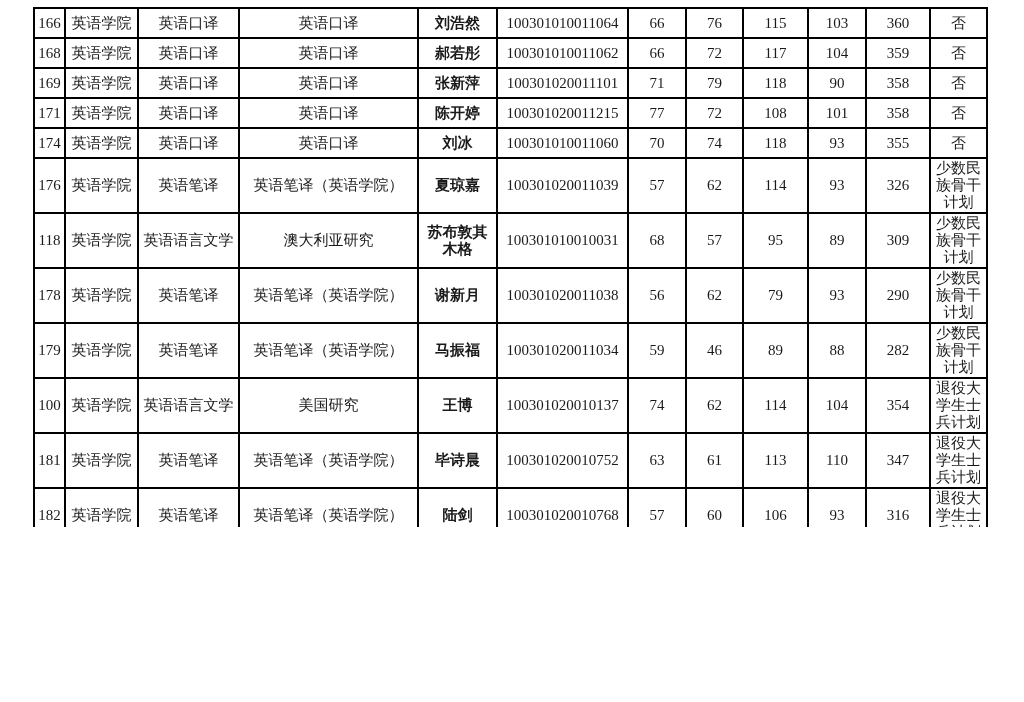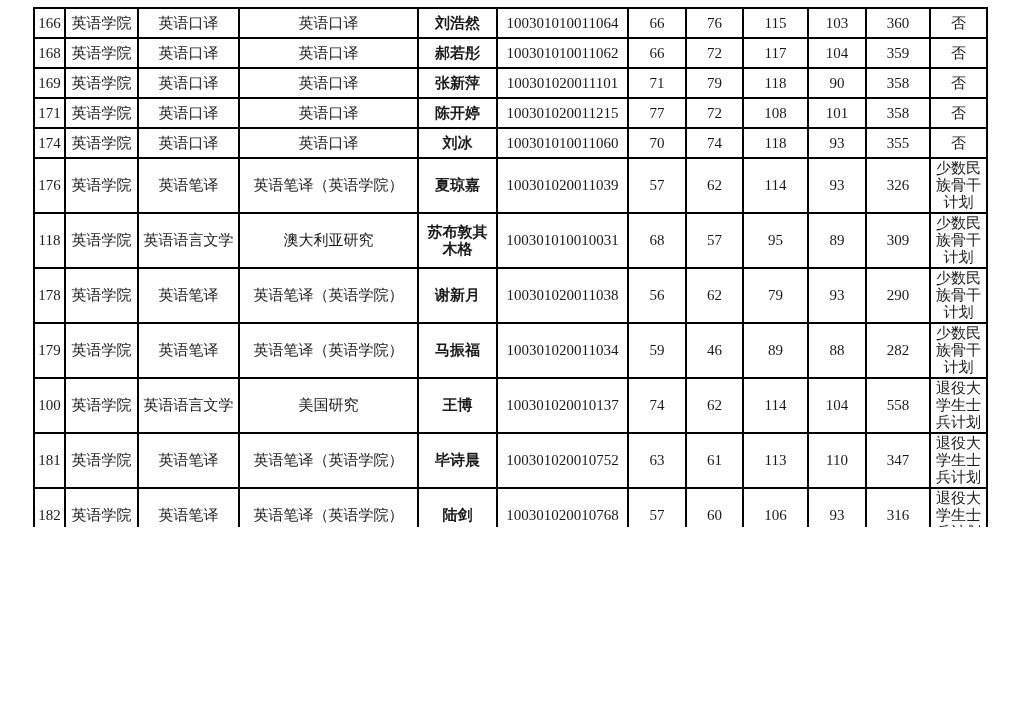--- a/index.html
+++ b/index.html
@@ -195,21 +195,21 @@
           <td class="col-index">100</td>
           <td class="col-college">英语学院</td>
           <td class="col-major">英语语言文学</td>
           <td class="col-direction">美国研究</td>
           <td class="col-name">王博</td>
           <td class="col-exam_no">100301020010137</td>
           <td class="col-score1">74</td>
           <td class="col-score2">62</td>
           <td class="col-score3">114</td>
           <td class="col-score4">104</td>
-          <td class="col-total">558</td>
+          <td class="col-total">354</td>
           <td class="col-remark remark-long">退役大学生士兵计划</td>
         </tr>
         <tr>
           <td class="col-index">181</td>
           <td class="col-college">英语学院</td>
           <td class="col-major">英语笔译</td>
           <td class="col-direction">英语笔译（英语学院）</td>
           <td class="col-name">毕诗晨</td>
           <td class="col-exam_no">100301020010752</td>
           <td class="col-score1">63</td>

